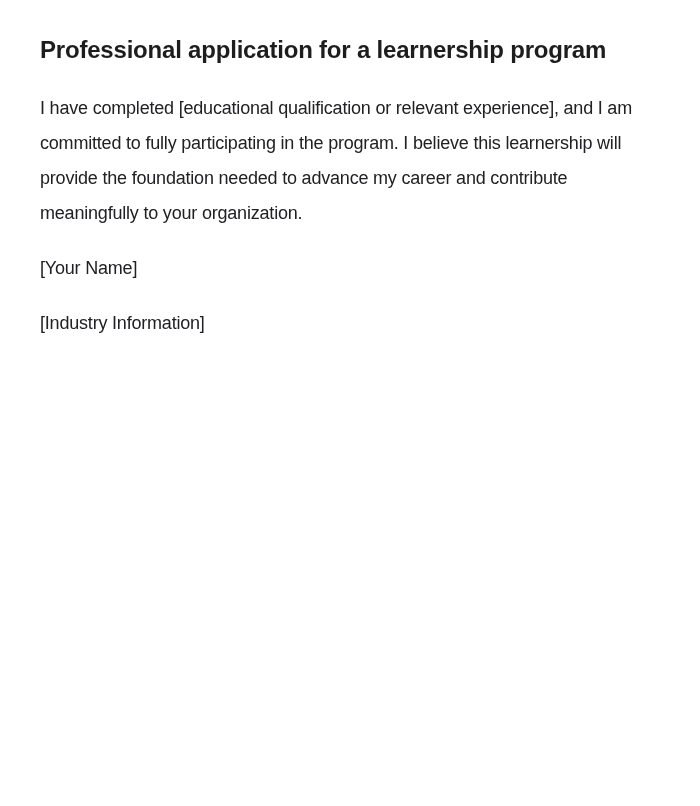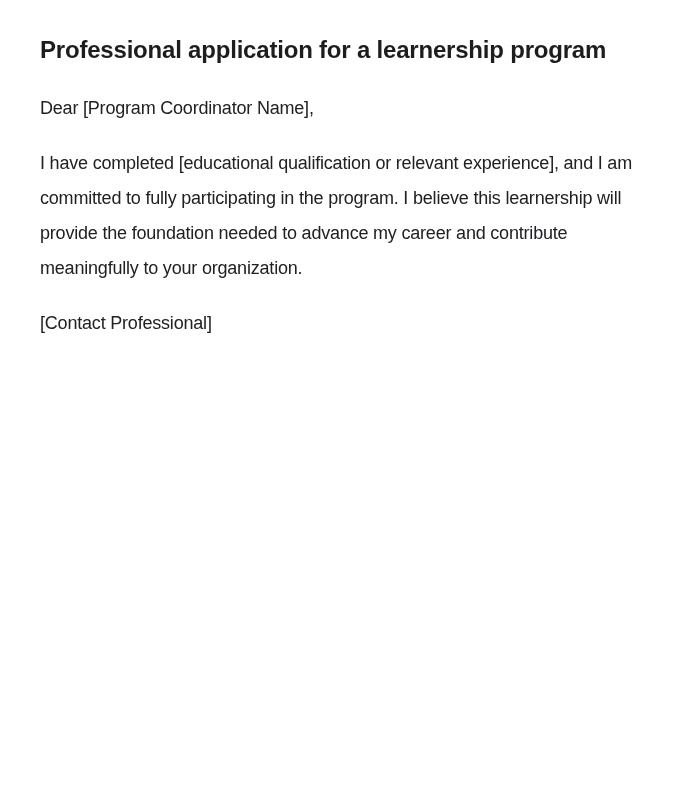--- a/index.html
+++ b/index.html
@@ -41,22 +41,22 @@
     margin-top: 20px;
     margin-bottom: 20px;
   }
 </style>
 </head>
 <body>
 
 <div class="page">
   <h1 class="doc-title">Professional application for a learnership program</h1>
 
-  <p class="doc-paragraph">Dear [Program Coordinator Name],</p>
 
 
   <p class="doc-paragraph">I have completed [educational qualification or relevant experience], and I am committed to fully participating in the program. I believe this learnership will provide the foundation needed to advance my career and contribute meaningfully to your organization.</p>
 
 
 
+  <p class="doc-paragraph">[Your Name]</p>
 
-  <p class="doc-paragraph">[Contact Professional]</p>
+  <p class="doc-paragraph">[Industry Information]</p>
 </div>
 
 </body></html>

